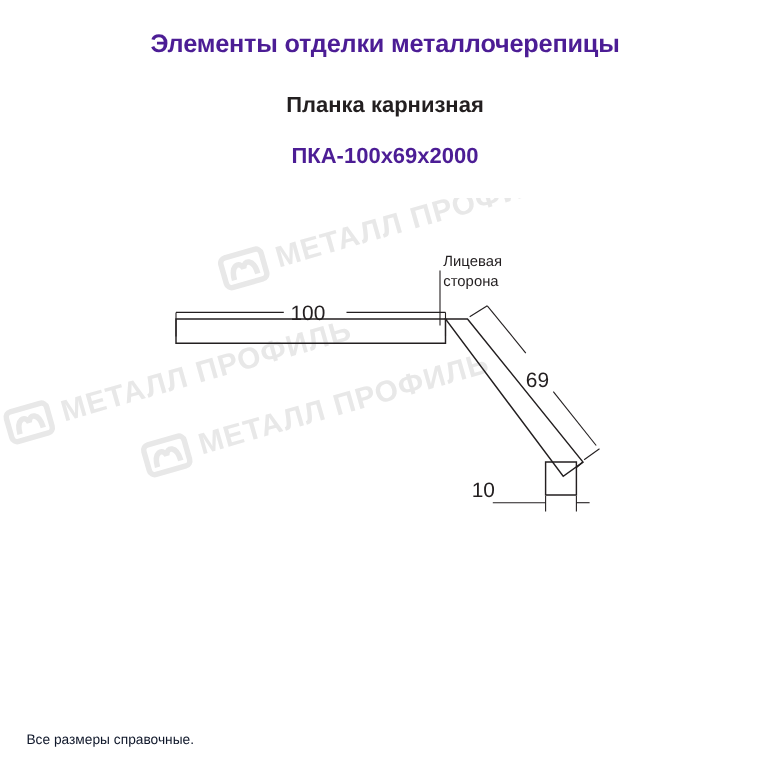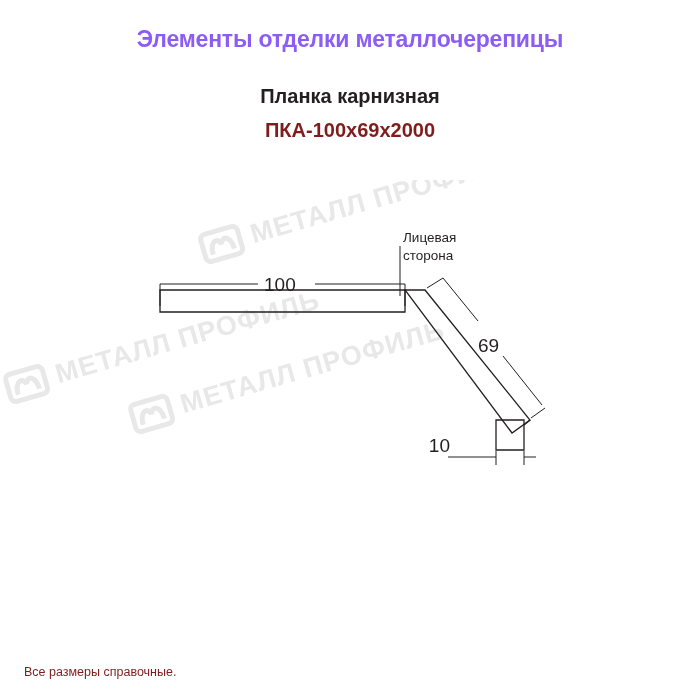--- a/index.html
+++ b/index.html
@@ -25,35 +25,35 @@
     position: absolute;
     left: 0;
     top: 26px;
     width: 700px;
     text-align: center;
   }
   .main-title {
     font-size: 23px;
     font-weight: bold;
     letter-spacing: -0.2px;
-    color: #8b5cf6;
+    color: #4c1d95;
     margin: 0;
   }
   .sub-title {
     font-size: 20px;
     font-weight: bold;
     color: #231f20;
     margin: 0;
     padding-top: 32px;
   }
   .code-title {
     font-size: 20px;
     font-weight: bold;
-    color: #7f1d1d;
-    margin: 0;
+    color: #4c1d95;
+    margin: 12px;
     padding-top: 11px;
   }
   .drawing {
     position: absolute;
     left: 0;
     top: 180px;
     width: 700px;
     height: 360px;
   }
   .watermark {
@@ -61,21 +61,21 @@
     pointer-events: none;
     opacity: 1;
   }
   .footer {
     position: absolute;
     left: 24px;
     bottom: 18px;
     width: 660px;
     font-size: 12.5px;
     line-height: 19px;
-    color: #7f1d1d;
+    color: #0f172a;
   }
   .footer div {
     white-space: nowrap;
   }
   svg text {
     font-family: "Liberation Sans", sans-serif;
     fill: #231f20;
   }
   .dim-label {
     font-size: 19px;

